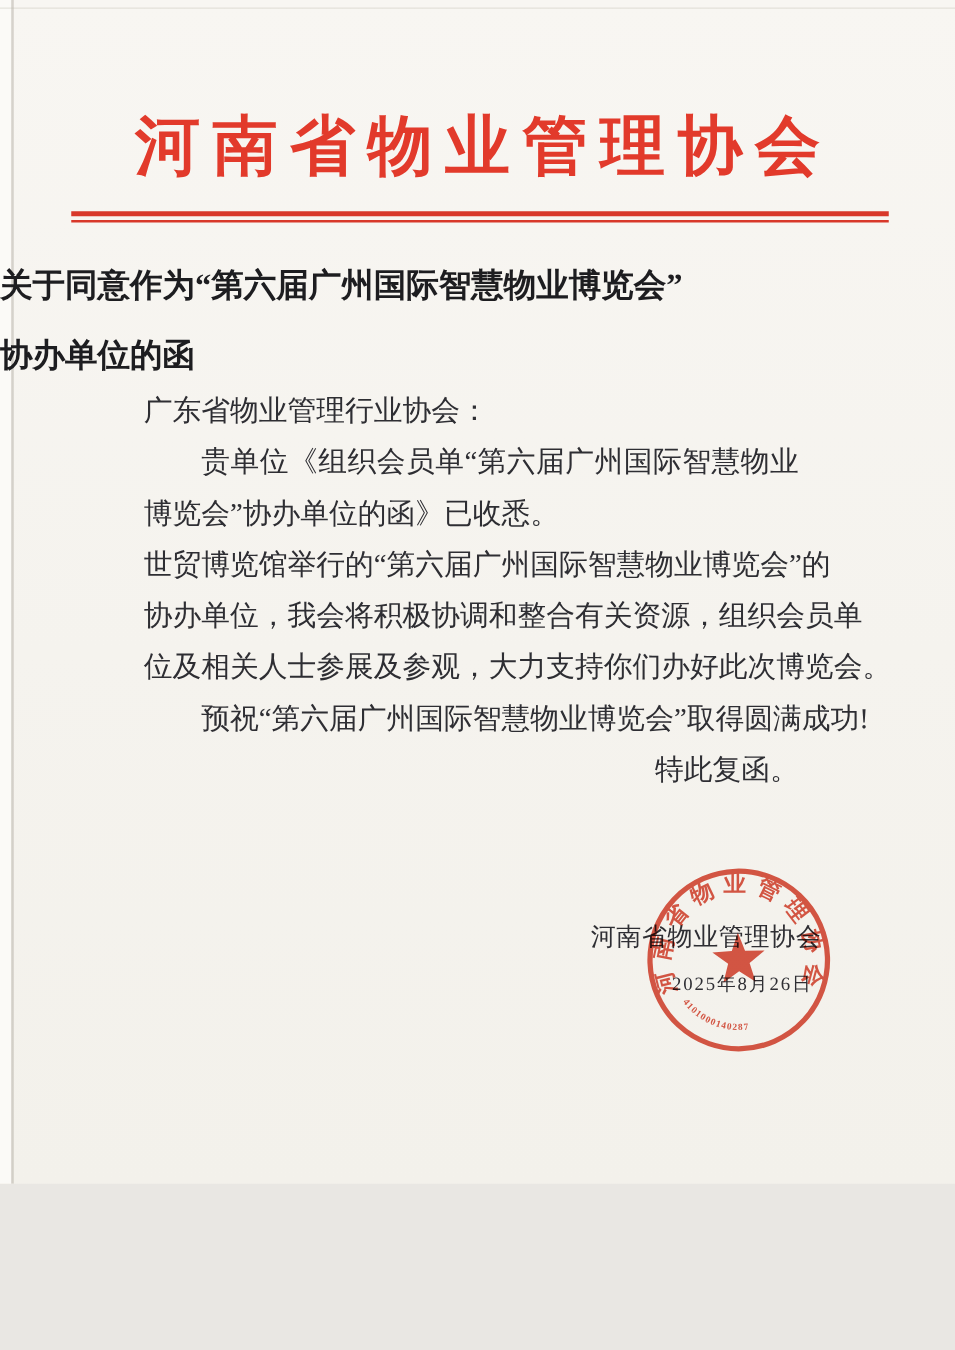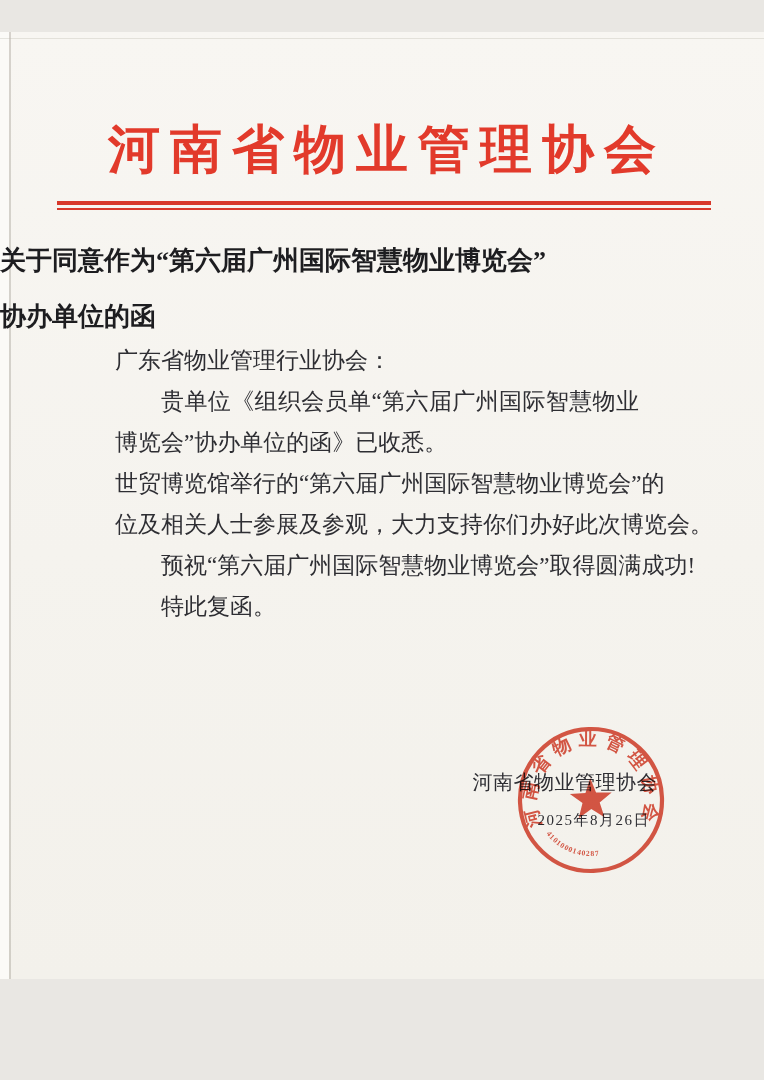--- a/index.html
+++ b/index.html
@@ -3,21 +3,20 @@
 <meta charset="utf-8">
 <style>
   html,body { margin:0; padding:0; }
   body { width:764px; height:1080px; overflow:hidden; background:#e9e7e3; }
 
   .page {
     position:relative; width:764px; height:947px;
     background:linear-gradient(180deg,#f8f6f2 0%,#f5f3ee 55%,#f3f1eb 100%);
     font-family:"Liberation Serif", serif;
     overflow:hidden;
-    margin-top:32px;
   }
 
   
   .scan-left-strip { position:absolute; left:0; top:0; bottom:0; width:9px; background:#fbfaf7; }
   .scan-left-line  { position:absolute; left:9px; top:0; bottom:0; width:2px; background:rgba(158,152,143,.38); }
   .scan-top-line   { position:absolute; left:0; right:0; top:6px; height:1px; background:rgba(190,185,175,.35); }
   .scan-speck      { position:absolute; left:0; top:1071px; width:8px; height:6px; background:#1c1b19; border-radius:1px; }
 
   
   .letterhead {
@@ -45,21 +44,21 @@
     white-space:nowrap;
   }
 
   
   .body-block {
     position:absolute; left:115px; top:308px; width:524px;
     color:#2e2e33; font-size:23px; line-height:41px;
   }
   .body-line { height:41px; white-space:nowrap; }
   .body-line.jf { text-align:justify; text-align-last:justify; }
-  .body-line.indent { text-indent:46px; }
+  .body-line.indent { text-indent:46px;text-align:right; }
 
   
   .signature {
     position:absolute; right:107px; top:738px;
     text-align:right; color:#2e2e33;
   }
   .sig-org  { font-size:20px; line-height:24px; letter-spacing:0.5px; white-space:nowrap; }
   .sig-date { font-size:15px; line-height:26px; letter-spacing:1.5px; white-space:nowrap;
               margin-top:13px; padding-right:7px; }
 
@@ -93,20 +92,21 @@
   <div class="doc-title">
     <div>关于同意作为“第六届广州国际智慧物业博览会”</div>
     <div>协办单位的函</div>
   </div>
 
   <div class="body-block">
     <div class="body-line">广东省物业管理行业协会：</div>
     <div class="body-line indent jf">贵单位《组织会员单“第六届广州国际智慧物业</div>
     <div class="body-line">博览会”协办单位的函》已收悉。</div>
     <div class="body-line jf">世贸博览馆举行的“第六届广州国际智慧物业博览会”的</div>
+    <div class="body-line jf">协办单位，我会将积极协调和整合有关资源，组织会员单</div>
     <div class="body-line jf">位及相关人士参展及参观，大力支持你们办好此次博览会。</div>
     <div class="body-line indent">预祝“第六届广州国际智慧物业博览会”取得圆满成功!</div>
     <div class="body-line indent">特此复函。</div>
   </div>
 
   <div class="signature">
     <div class="sig-org">河南省物业管理协会</div>
     <div class="sig-date">2025年8月26日</div>
   </div>
 

